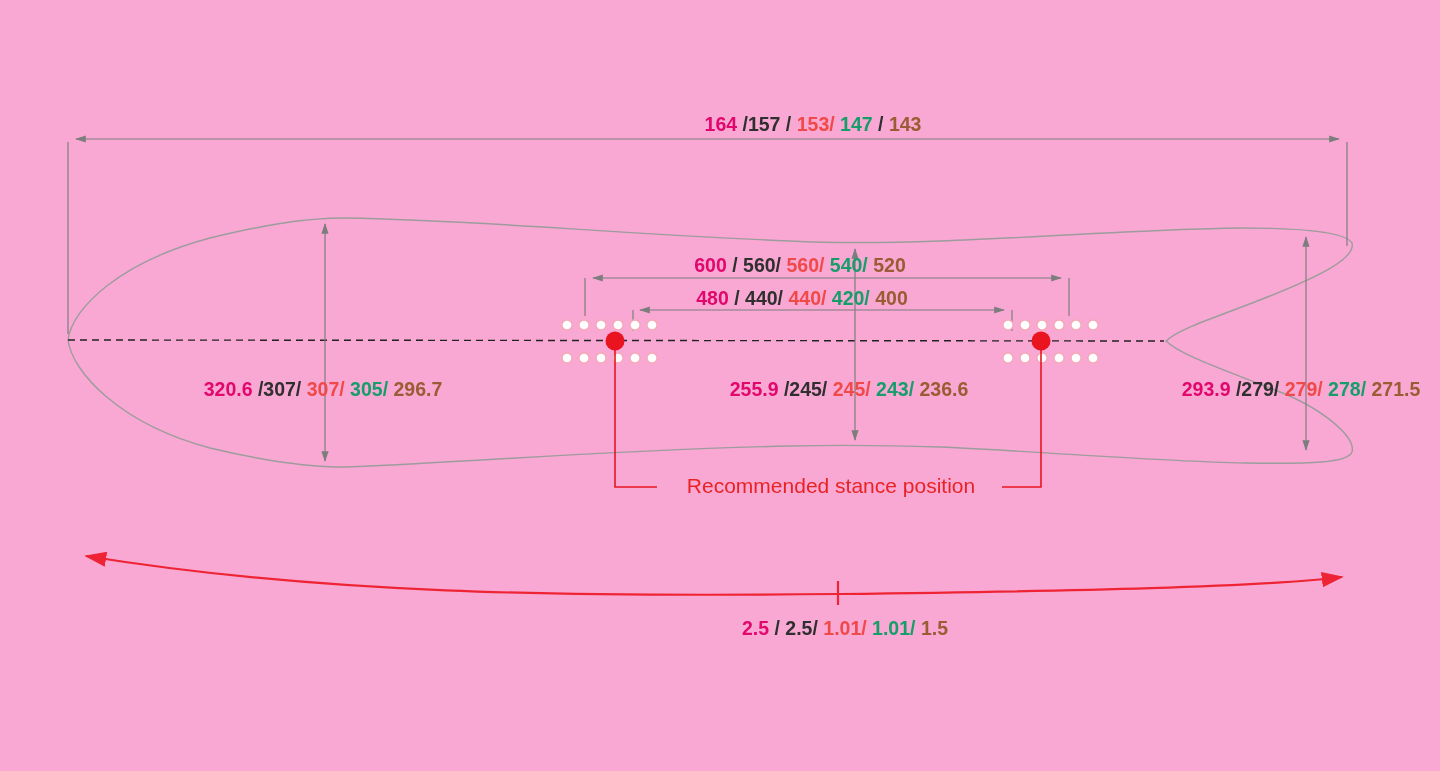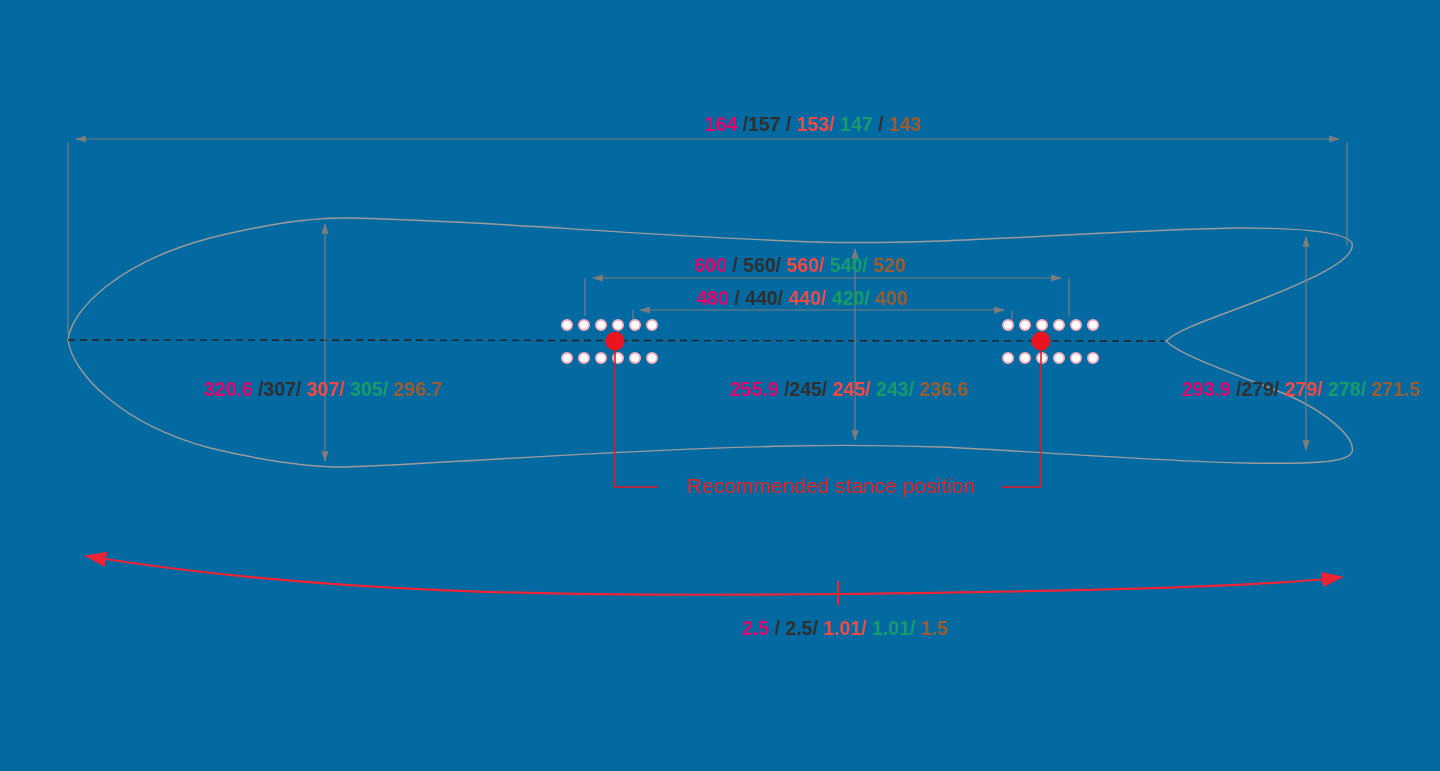--- a/index.html
+++ b/index.html
@@ -1,16 +1,16 @@
 <!DOCTYPE html>
 <html><head>
 <meta charset="utf-8">
 <style>
   html,body{margin:0;padding:0;background:#ffffff;}
-  .stage{position:relative;width:1440px;height:771px;background:#0369a1;overflow:hidden;
+  .stage{position:relative;width:1440px;height:771px;background:#f9a8d4;overflow:hidden;
          font-family:"Liberation Sans", sans-serif;}
   svg{display:block;}
   text.dim{font-family:"Liberation Sans", sans-serif;font-weight:bold;font-size:19.5px;}
   text.note{font-family:"Liberation Sans", sans-serif;font-weight:400;font-size:21px;}
 </style>
 </head>
 <body>
 
 <div class="stage">
 <svg width="1440" height="771" viewBox="0 0 1440 771">

